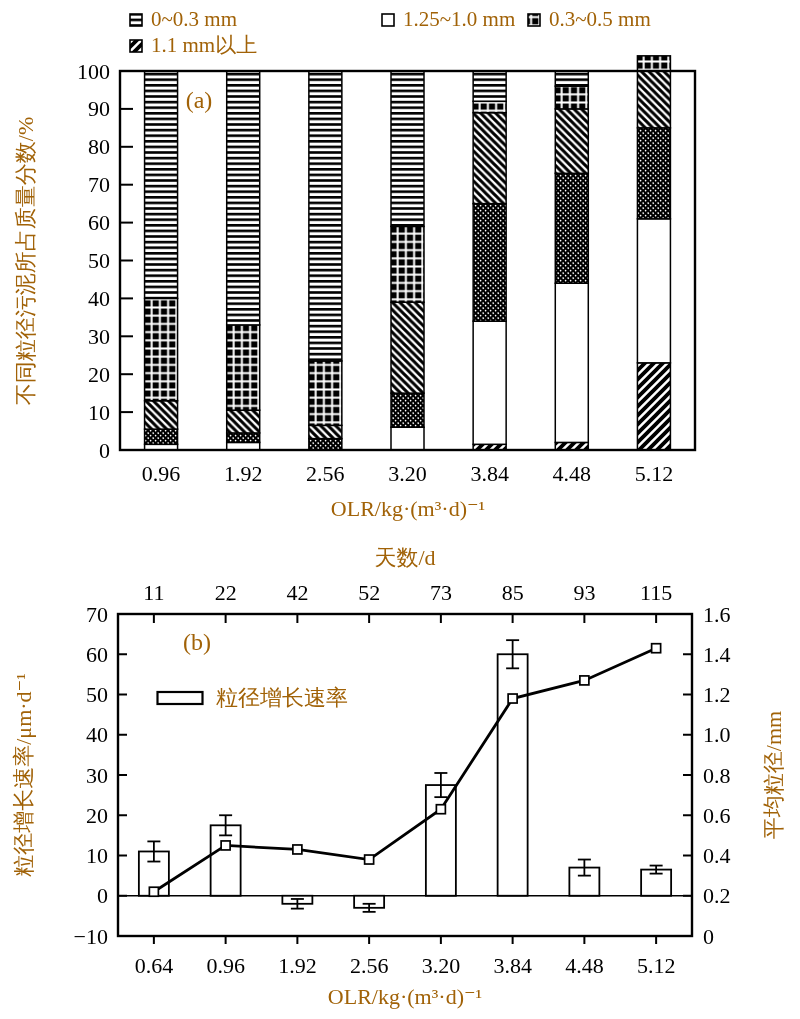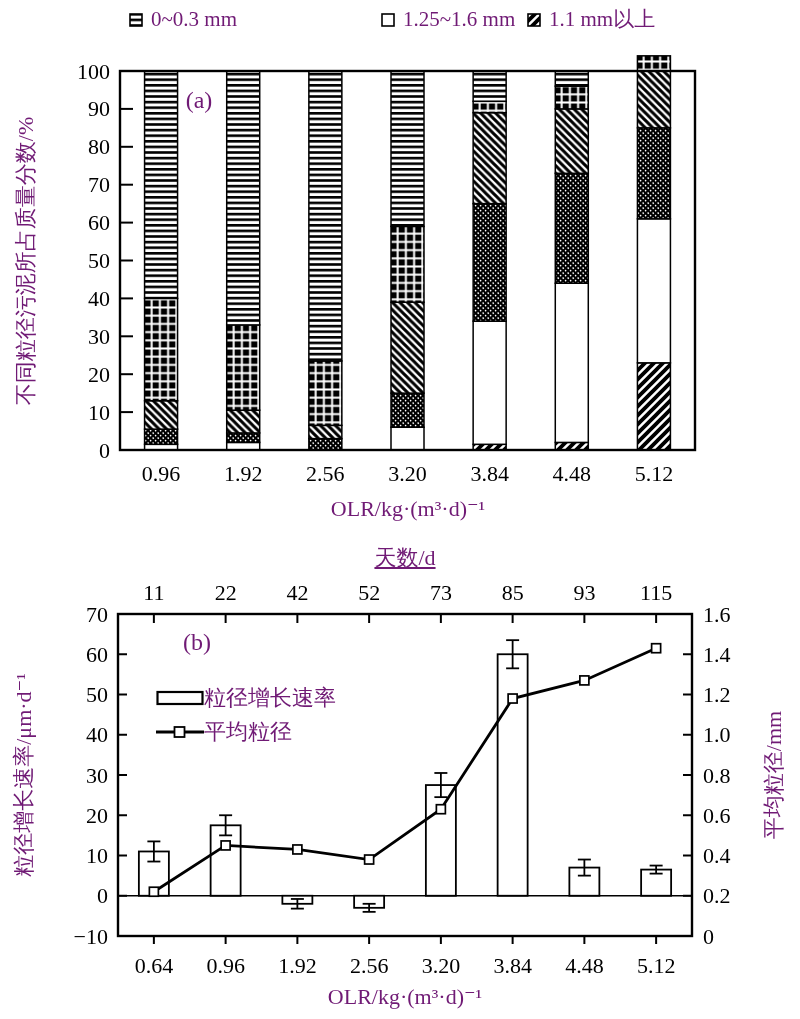--- a/index.html
+++ b/index.html
@@ -1,82 +1,81 @@
 <!DOCTYPE html>
 <html><head>
 <meta charset="utf-8">
 <style>
   html,body{margin:0;padding:0;background:#fff;}
   .page{position:relative;width:800px;height:1019px;background:#fff;overflow:hidden;
-        font-family:"Liberation Serif","DejaVu Serif",serif;color:#701a75;}
+        font-family:"Liberation Serif","DejaVu Serif",serif;color:#a16207;}
   .abs{position:absolute;white-space:nowrap;}
   .center{transform:translate(-50%,-50%);}
   .rot{transform:translate(-50%,-50%) rotate(-90deg);}
   
   .legend-a{position:absolute;left:129px;top:8px;display:grid;
             grid-template-columns:252px 146px auto;grid-column-gap:0;grid-row-gap:3px;
             font-size:21px;line-height:23px;}
   .lg-item{display:flex;align-items:center;gap:8px;}
   .lg-item svg{flex:0 0 auto;display:block;}
   
   .legend-b{position:absolute;left:156px;top:685px;font-size:22px;line-height:26px;}
-  .legend-b .row{display:flex;align-items:center;margin-bottom:8px;}
+  .legend-b .row{display:flex;align-items:center;gap:12px;margin-bottom:8px;}
   .axis-title{font-size:22px;}
   .panel-letter{font-size:24px;}
   #chart{position:absolute;left:0;top:0;}
 </style>
 </head>
 <body>
 
 <div class="page">
 
   <div id="legend-a" class="legend-a">
       <div class="lg-item">
         <svg width="14" height="14">
           <rect x="1" y="1" width="12" height="12" fill="url(#p-hlines)" stroke="#000" stroke-width="1.6"></rect>
         </svg>
         <span>0~0.3 mm</span>
       </div>
       <div class="lg-item">
         <svg width="14" height="14">
           <rect x="1" y="1" width="12" height="12" fill="url(#p-plain)" stroke="#000" stroke-width="1.6"></rect>
         </svg>
-        <span>1.25~1.6 mm</span>
+        <span>1.25~1.0 mm</span>
+      </div>
+      <div class="lg-item">
+        <svg width="14" height="14">
+          <rect x="1" y="1" width="12" height="12" fill="url(#p-grid)" stroke="#000" stroke-width="1.6"></rect>
+        </svg>
+        <span>0.3~0.5 mm</span>
       </div>
       <div class="lg-item">
         <svg width="14" height="14">
           <rect x="1" y="1" width="12" height="12" fill="url(#p-hatch)" stroke="#000" stroke-width="1.6"></rect>
         </svg>
         <span>1.1 mm以上</span>
       </div>
     </div>
 
   <div class="abs center panel-letter" style="left:199px;top:100px;">(a)</div>
   <div class="abs rot axis-title" style="left:26px;top:261px;">不同粒径污泥所占质量分数/%</div>
   <div class="abs center axis-title" style="left:408px;top:509px;">OLR/kg·(m³·d)⁻¹</div>
 
-  <div class="abs center axis-title" style="left:405px;top:558px;text-decoration:underline;">天数/d</div>
+  <div class="abs center axis-title" style="left:405px;top:558px;">天数/d</div>
   <div class="abs center panel-letter" style="left:197px;top:642px;">(b)</div>
   <div class="abs rot axis-title" style="left:24px;top:775px;">粒径增长速率/μm·d⁻¹</div>
   <div class="abs rot axis-title" style="left:774px;top:775px;">平均粒径/mm</div>
   <div class="abs center axis-title" style="left:405px;top:997px;">OLR/kg·(m³·d)⁻¹</div>
 
   <div class="legend-b">
     <div class="row">
       <svg width="48" height="16">
         <rect x="1.5" y="2" width="45" height="12" fill="#fff" stroke="#000" stroke-width="2.2"></rect>
       </svg>
       <span>粒径增长速率</span>
-    </div>
-    <div class="row">
-      <svg width="48" height="16">
-        <line x1="0" y1="8" x2="48" y2="8" stroke="#000" stroke-width="2.8"></line>
-        <rect x="18.5" y="3" width="10" height="10" fill="#fff" stroke="#000" stroke-width="1.8"></rect>
-      </svg>
-      <span>平均粒径</span>
     </div>
   </div>
 
   <svg id="chart" width="800" height="1019" viewBox="0 0 800 1019">
     <defs>
       <pattern id="p-hlines" patternUnits="userSpaceOnUse" width="6" height="5.6">
         <rect width="6" height="5.6" fill="#fff"></rect>
         <rect width="6" height="2.6" fill="#000"></rect>
       </pattern>
       <pattern id="p-grid" patternUnits="userSpaceOnUse" width="8.2" height="8.2">

